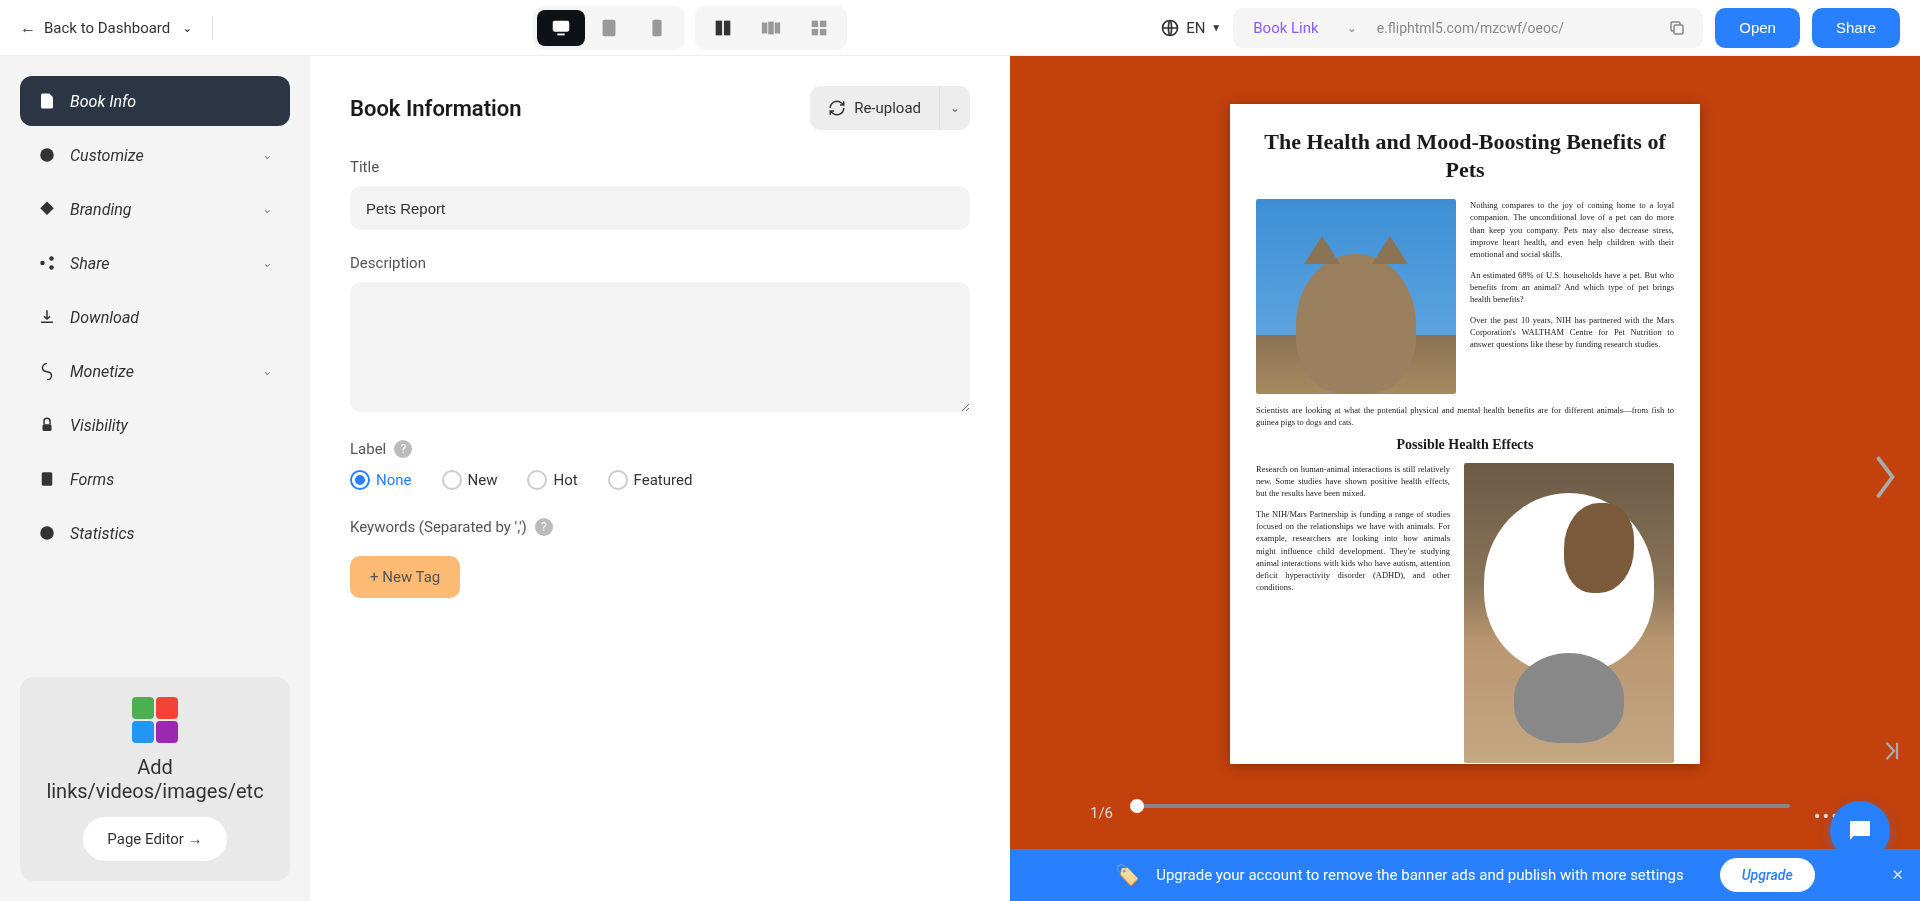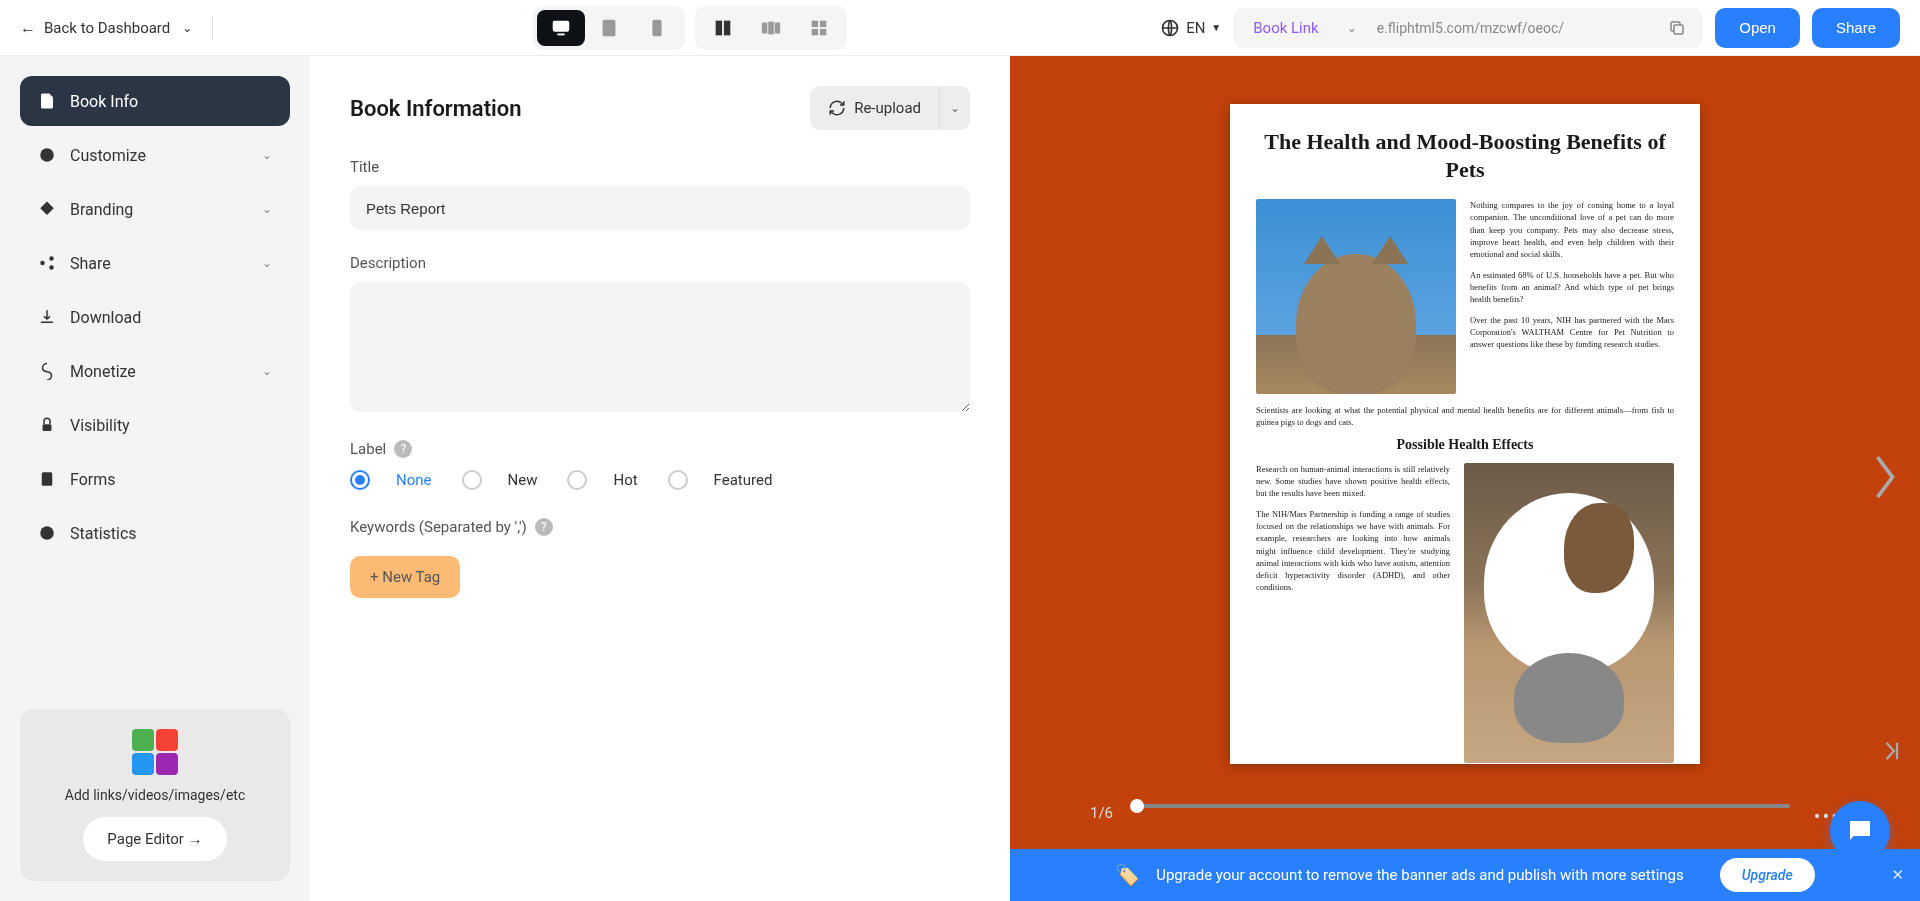--- a/index.html
+++ b/index.html
@@ -27,48 +27,48 @@
     .link-url { font-size: 14px; color: #888; flex: 1; overflow: hidden; white-space: nowrap; }
     .copy-btn { width: 32px; height: 32px; display: flex; align-items: center; justify-content: center; cursor: pointer; color: #888; }
     .open-btn { height: 40px; padding: 0 24px; background: #2980ff; color: #fff; border: none; border-radius: 10px; font-size: 15px; font-weight: 500; cursor: pointer; }
     .share-btn { height: 40px; padding: 0 24px; background: #2980ff; color: #fff; border: none; border-radius: 10px; font-size: 15px; font-weight: 500; cursor: pointer; }
     
     
     .main { display: flex; height: calc(901px - 56px); }
     
     
     .sidebar { width: 310px; background: #f4f4f5; padding: 20px; display: flex; flex-direction: column; }
-    .side-item { display: flex; align-items: center; gap: 14px; height: 50px; padding: 0 18px; border-radius: 12px; font-size: 16px; color: #333; cursor: pointer; margin-bottom: 4px; }
+    .side-item { display: flex; align-items: center; gap: 14px; height: 50px; padding: 0 18px; border-radius: 12px; font-size: 16px; color: #333; cursor: pointer; margin-bottom: 4px; font-style: italic; }
     .side-item.active { background: #2b3544; color: #fff; }
     .side-item .icon { width: 18px; height: 18px; display: flex; align-items: center; justify-content: center; }
     .side-item .icon svg { width: 18px; height: 18px; }
     .side-item .chev { margin-left: auto; font-size: 12px; color: #888; }
     
     .editor-box { margin-top: auto; background: #e9e9ea; border-radius: 14px; padding: 20px; text-align: center; }
     .editor-icons { display: grid; grid-template-columns: 22px 22px; grid-template-rows: 22px 22px; gap: 2px; width: 46px; margin: 0 auto 12px; }
     .editor-icons div { border-radius: 4px; }
-    .editor-text { font-size: 14px; color: #333; margin-bottom: 14px; }
+    .editor-text { font-size: 20px; color: #333; margin-bottom: 14px; }
     .editor-btn { display: inline-flex; align-items: center; gap: 8px; height: 44px; padding: 0 24px; background: #fff; border-radius: 22px; font-size: 15px; color: #333; cursor: pointer; }
     
     
     .content { width: 700px; padding: 30px 40px; overflow-y: auto; }
     .content-header { display: flex; align-items: center; justify-content: space-between; margin-bottom: 28px; }
     .content-title { font-size: 22px; font-weight: 600; color: #1a1a1a; }
     .reupload-group { display: flex; }
     .reupload-btn { display: flex; align-items: center; gap: 8px; height: 44px; padding: 0 18px; background: #ededed; border-radius: 10px 0 0 10px; font-size: 15px; color: #333; cursor: pointer; border-right: 1px solid #ddd; }
     .reupload-btn svg { width: 18px; height: 18px; }
     .reupload-drop { width: 30px; height: 44px; background: #ededed; border-radius: 0 10px 10px 0; display: flex; align-items: center; justify-content: center; cursor: pointer; font-size: 12px; color: #666; }
     
     .field-label { font-size: 15px; color: #555; margin-bottom: 10px; display: flex; align-items: center; gap: 8px; }
     .help-icon { width: 18px; height: 18px; border-radius: 50%; background: #bbb; color: #fff; font-size: 12px; display: flex; align-items: center; justify-content: center; cursor: pointer; }
     .text-input { width: 100%; height: 44px; background: #f4f4f5; border: none; border-radius: 10px; padding: 0 16px; font-size: 15px; color: #333; margin-bottom: 24px; }
     .textarea { width: 100%; height: 130px; background: #f4f4f5; border: none; border-radius: 10px; padding: 12px 16px; font-size: 15px; color: #333; margin-bottom: 24px; resize: vertical; }
     
     .radio-group { display: flex; gap: 30px; margin-bottom: 28px; margin-top: 12px; }
-    .radio-item { display: flex; align-items: center; gap: 26px; cursor: pointer; }
+    .radio-item { display: flex; align-items: center; gap: 6px; cursor: pointer; }
     .radio-circle { width: 20px; height: 20px; border-radius: 50%; border: 2px solid #ccc; display: flex; align-items: center; justify-content: center; }
     .radio-item.selected .radio-circle { border-color: #2980ff; }
     .radio-item.selected .radio-circle::after { content: ''; width: 10px; height: 10px; border-radius: 50%; background: #2980ff; }
     .radio-label { font-size: 15px; color: #333; }
     .radio-item.selected .radio-label { color: #2980ff; }
     
     .tag-btn { height: 42px; padding: 0 20px; background: #fdba74; border-radius: 10px; font-size: 15px; color: #555; display: inline-flex; align-items: center; cursor: pointer; margin-top: 10px; }
     
     
     .preview { flex: 1; background: #c2410c; position: relative; display: flex; flex-direction: column; align-items: center; }

